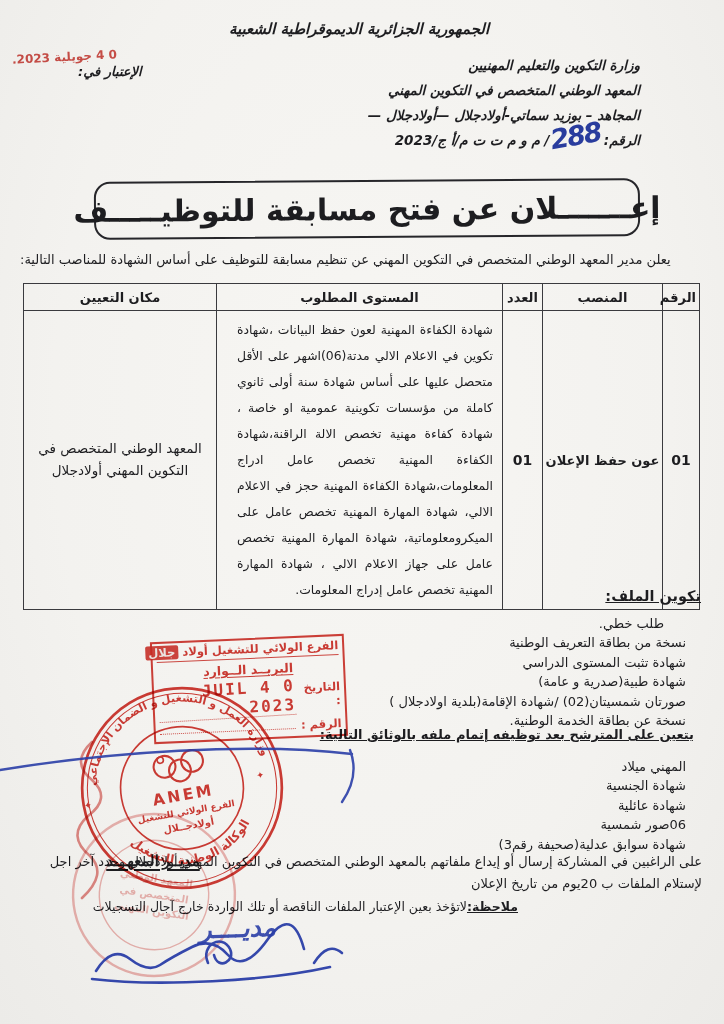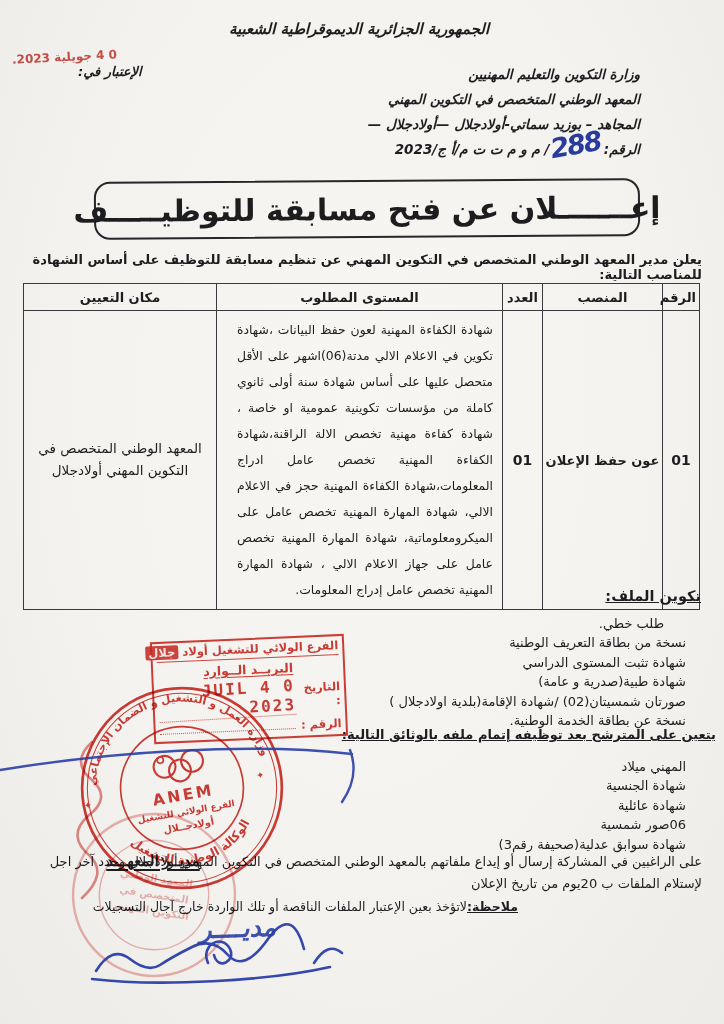--- a/index.html
+++ b/index.html
@@ -21,42 +21,42 @@
   .place-date {
     position:absolute; top:64px; left:78px;
     font-weight:bold; font-style:italic; font-size:13px;
   }
   .date-stamp {
     position:absolute; top:50px; left:12px; transform:rotate(-3deg);
     color:rgba(200,50,44,.85); font-weight:bold; font-size:12px; letter-spacing:1px;
     mix-blend-mode:multiply; white-space:nowrap;
   }
   .ministry-block {
-    position:absolute; top:62px; right:84px; text-align:right;
+    position:absolute; top:53px; right:84px; text-align:right;
     font-weight:bold; font-style:italic; font-size:13.5px; line-height:1.85;
   }
   .ref-line { display:flex; align-items:center; }
   .hw-ref {
     display:inline-block; color:#2b3fa8; font-size:27px; font-weight:bold;
     font-style:italic; transform:rotate(-10deg) translateY(-4px);
     margin:0 2px; line-height:0; letter-spacing:-2px; mix-blend-mode:multiply;
   }
 
   
   .title-box {
     position:absolute; top:180px; left:94px; width:546px; height:58px;
     border:2.5px solid #26262a; border-radius:16px;
     display:flex; align-items:center; justify-content:center;
     transform:rotate(-.4deg);
   }
   .title-box span { font-size:30px; font-weight:bold; white-space:nowrap; }
 
   .intro {
     position:absolute; top:252px; right:22px; width:682px;
-    font-size:13px; text-align:right;font-weight:bold;
+    font-size:13px; text-align:left;
   }
 
   
   table.positions {
     position:absolute; top:283px; right:24px; width:676px;
     border-collapse:collapse; direction:rtl; table-layout:fixed;
   }
   table.positions th, table.positions td {
     border:1.4px solid #3a3a3e; vertical-align:middle;
   }
@@ -73,21 +73,21 @@
     line-height:26px; text-align:justify; text-align-last:right; vertical-align:top;
   }
   td.c-loc { text-align:center; font-size:13.5px; line-height:1.6; padding:4px 8px; }
 
   
   .sec-title { font-weight:bold; text-decoration:underline; }
   .file-title { position:absolute; top:588px; right:23px; font-size:14.5px; }
   .doc-list { position:absolute; text-align:right; font-size:13px; line-height:19.4px; }
   .list-a { top:614px; right:38px; }
   .list-a .li-0 { margin-left:20px; margin-right:22px; }
-  .after-title { position:absolute; top:727px; right:8px; font-size:13px; }
+  .after-title { position:absolute; top:727px; right:30px; font-size:13px; }
   .list-b { top:757px; right:38px; }
 
   .participation {
     position:absolute; top:851px; right:22px; width:684px;
     font-size:13px; line-height:22px; text-align:right;
   }
   .note-line {
     position:absolute; top:899px; right:206px; font-size:12.5px; white-space:nowrap;
   }
   .director-title {

